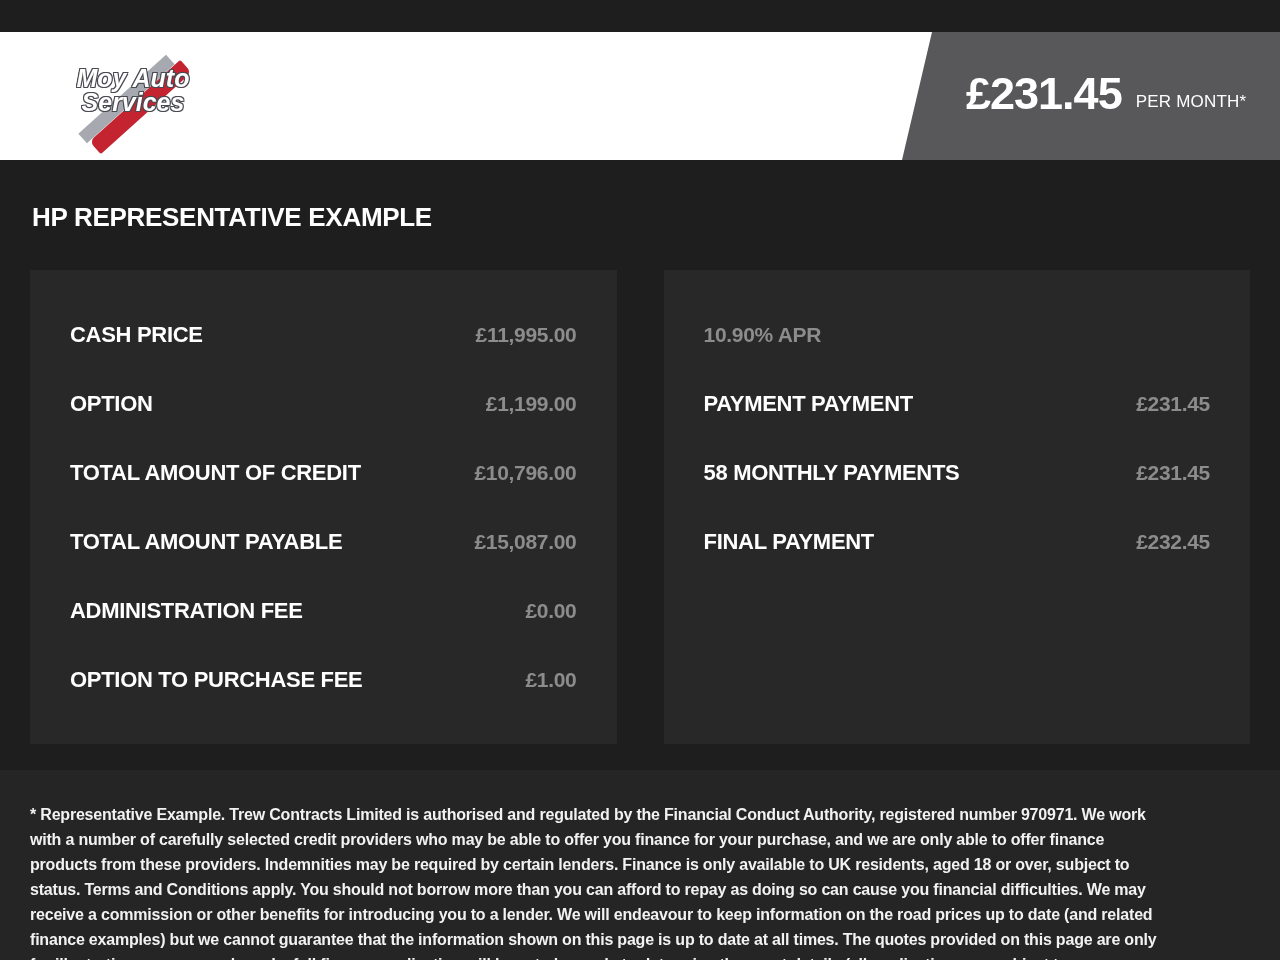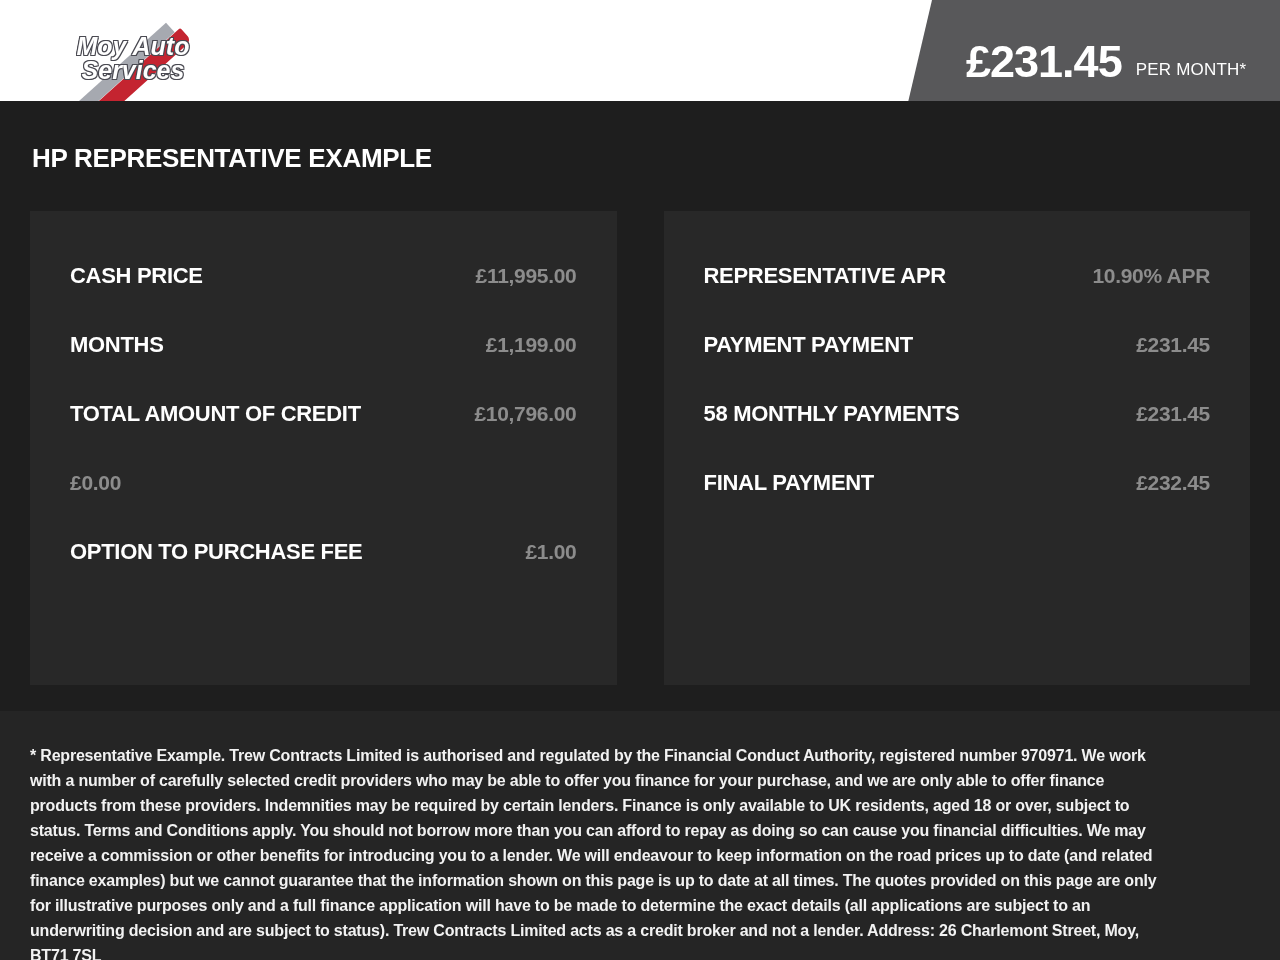--- a/index.html
+++ b/index.html
@@ -3,21 +3,21 @@
 <meta charset="utf-8">
 <style>
   * { margin: 0; padding: 0; box-sizing: border-box; }
   html, body { width: 1280px; height: 960px; overflow: hidden; }
   body { font-family: "Liberation Sans", sans-serif; background: #1e1e1e; }
 
   .page { position: relative; width: 1280px; height: 960px; display: flex; flex-direction: column; }
 
   
   .header {
-    position: relative; height: 101px; background: #ffffff; flex: 0 0 auto; overflow: hidden;
+    position: relative; height: 128px; background: #ffffff; flex: 0 0 auto; overflow: hidden; margin-top: 32px;
   }
   .logo {
     position: absolute; left: 58px; top: 20px; width: 150px; height: 92px;
   }
   .logo .stripe-gray {
     position: absolute; left: 62px; top: -12px; width: 13px; height: 118px;
     background: #a6a9b0; transform: rotate(48deg);
   }
   .logo .stripe-red {
     position: absolute; left: 74px; top: -6px; width: 17px; height: 122px;
@@ -110,39 +110,43 @@
     <h1 class="page-title">HP REPRESENTATIVE EXAMPLE</h1>
 
     <div class="panels">
 
       <div class="panel">
         <div class="finance-row">
           <span class="label">CASH PRICE</span>
           <span class="value">£11,995.00</span>
         </div>
         <div class="finance-row">
-          <span class="label">MONTHS</span>
+          <span class="label">OPTION</span>
           <span class="value">£1,199.00</span>
         </div>
         <div class="finance-row">
           <span class="label">TOTAL AMOUNT OF CREDIT</span>
           <span class="value">£10,796.00</span>
         </div>
         <div class="finance-row">
+          <span class="label">TOTAL AMOUNT PAYABLE</span>
+          <span class="value">£15,087.00</span>
+        </div>
+        <div class="finance-row">
+          <span class="label">ADMINISTRATION FEE</span>
           <span class="value">£0.00</span>
         </div>
         <div class="finance-row">
           <span class="label">OPTION TO PURCHASE FEE</span>
           <span class="value">£1.00</span>
         </div>
       </div>
 
       <div class="panel">
         <div class="finance-row">
-          <span class="label">REPRESENTATIVE APR</span>
           <span class="value">10.90% APR</span>
         </div>
         <div class="finance-row">
           <span class="label">PAYMENT PAYMENT</span>
           <span class="value">£231.45</span>
         </div>
         <div class="finance-row">
           <span class="label">58 MONTHLY PAYMENTS</span>
           <span class="value">£231.45</span>
         </div>

